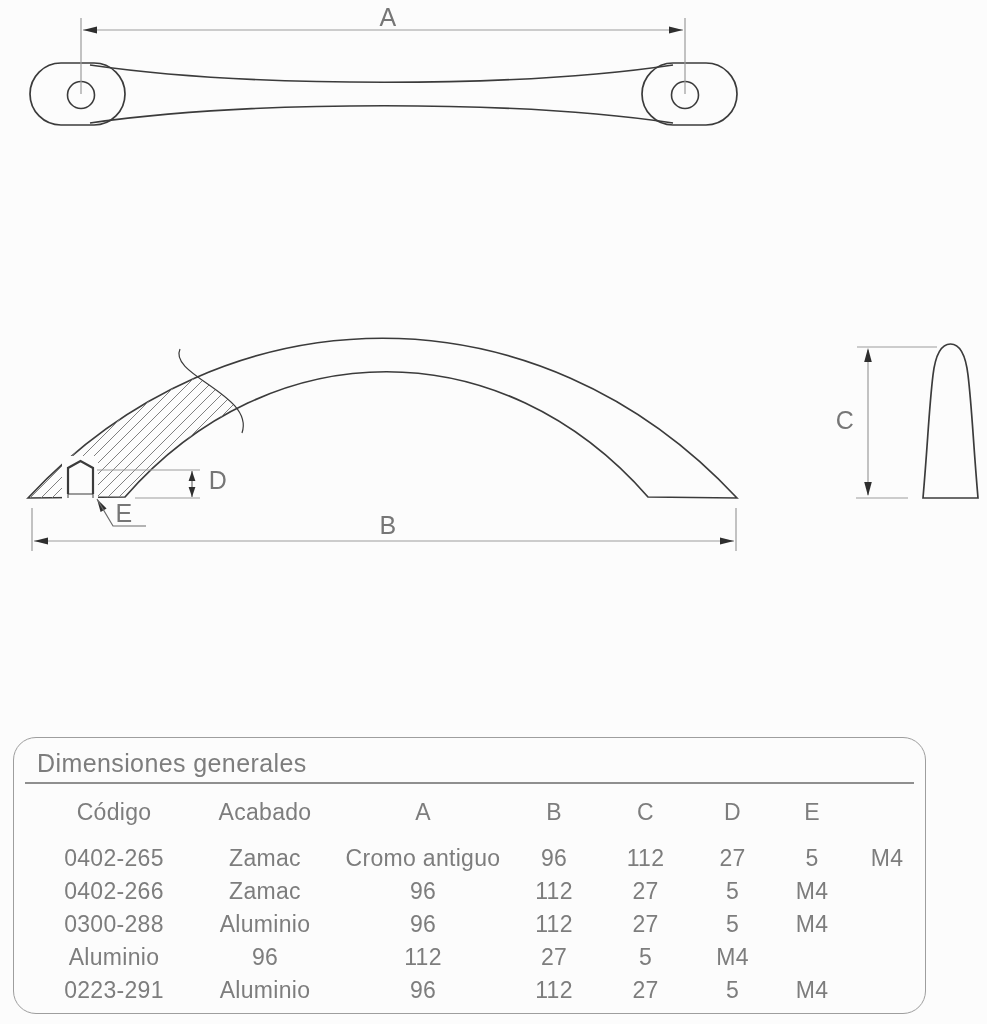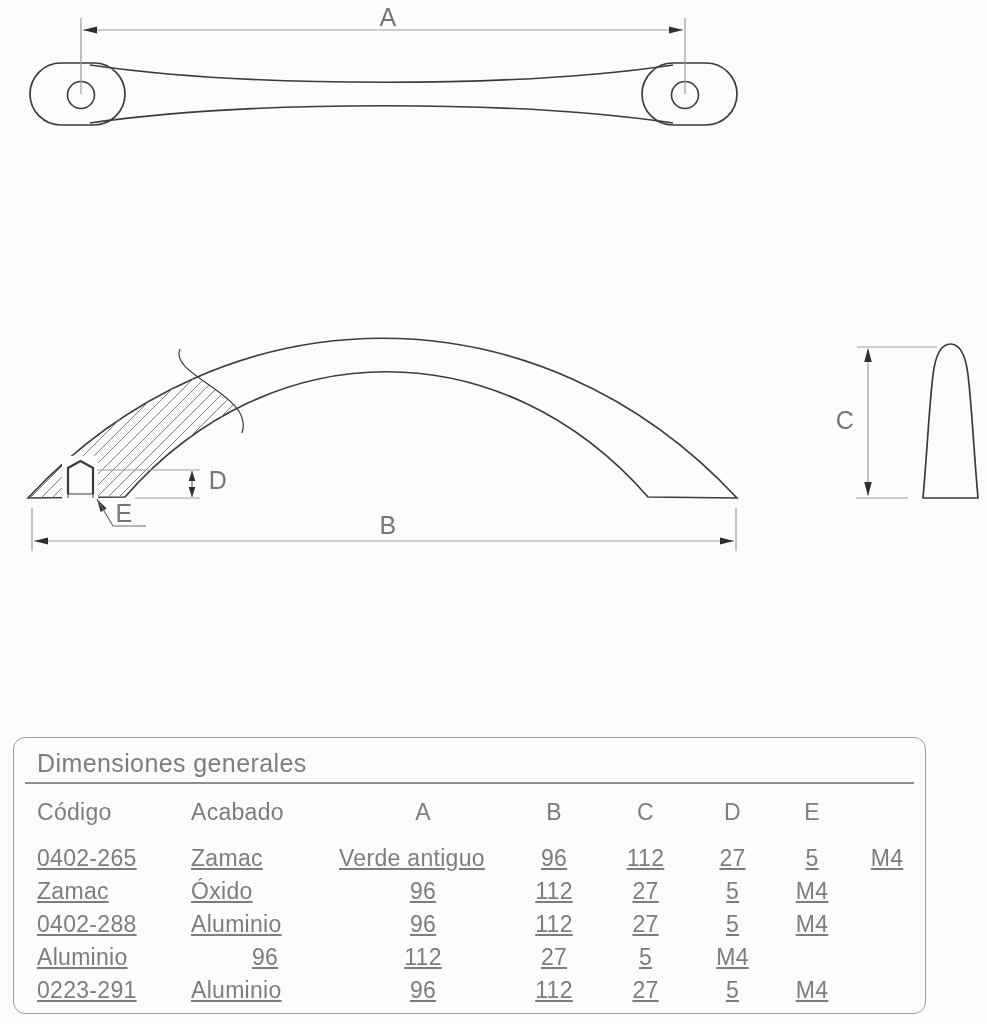--- a/index.html
+++ b/index.html
@@ -10,41 +10,41 @@
   }
   .drawing-svg { position:absolute; left:0; top:0; }
   .dim-label {
     font-family:"Liberation Sans", sans-serif;
     font-size:25px; fill:#767676; letter-spacing:0.5px;
   }
   
   .dim-table {
     position:absolute; left:13px; top:737px; width:913px; height:277px;
     box-sizing:border-box;
-    border:1.5px solid #9e9e9e; border-radius:12px;
+    border:1.5px solid #9e9e9e; border-radius:23px;
     background:#fcfcfc; color:#7d7d7d;
   }
   .dim-table .title {
     margin:10px 0 0 23px; font-size:25px; line-height:30px;
     letter-spacing:0.4px; color:#7d7d7d;
   }
   .dim-table .rule {
     height:2px; background:#8f8f8f; margin:4px 11px 0 11px;
   }
   .trow {
     display:grid;
     grid-template-columns:154px 148px 168px 94px 89px 85px 74px 1fr;
     padding-left:23px; align-items:center;
     font-size:23px; letter-spacing:0.3px; color:#7d7d7d;
   }
   .trow.header { margin-top:10px; height:36px; }
-  .trow.datarow { height:33px;text-decoration:underline; }
+  .trow.datarow { height:33px; }
   .rows { margin-top:12px; }
   .c-num { text-align:center; }
-  .cell { white-space:nowrap; }
+  .cell { white-space:nowrap;text-align:center; }
 </style>
 </head>
 <body>
 
 <div class="page">
 
   <svg class="drawing-svg" width="987" height="700" viewBox="0 0 987 700">
     <defs>
       <pattern id="hatch" width="11" height="11" patternUnits="userSpaceOnUse">
         <path d="M 0,11 L 11,0" stroke="#808080" stroke-width="1" fill="none"></path>
@@ -142,38 +142,38 @@
       <div class="cell c-num">B</div>
       <div class="cell c-num">C</div>
       <div class="cell c-num">D</div>
       <div class="cell c-num">E</div>
     </div>
 
     <div class="rows">
       <div class="trow datarow">
         <div class="cell">0402-265</div>
         <div class="cell">Zamac</div>
-        <div class="cell">Verde antiguo</div>
+        <div class="cell">Cromo antiguo</div>
         <div class="cell c-num">96</div>
         <div class="cell c-num">112</div>
         <div class="cell c-num">27</div>
         <div class="cell c-num">5</div>
         <div class="cell c-num">M4</div>
       </div>
       <div class="trow datarow">
+        <div class="cell">0402-266</div>
         <div class="cell">Zamac</div>
-        <div class="cell">Óxido</div>
         <div class="cell c-num">96</div>
         <div class="cell c-num">112</div>
         <div class="cell c-num">27</div>
         <div class="cell c-num">5</div>
         <div class="cell c-num">M4</div>
       </div>
       <div class="trow datarow">
-        <div class="cell">0402-288</div>
+        <div class="cell">0300-288</div>
         <div class="cell">Aluminio</div>
         <div class="cell c-num">96</div>
         <div class="cell c-num">112</div>
         <div class="cell c-num">27</div>
         <div class="cell c-num">5</div>
         <div class="cell c-num">M4</div>
       </div>
       <div class="trow datarow">
         <div class="cell">Aluminio</div>
         <div class="cell c-num">96</div>

